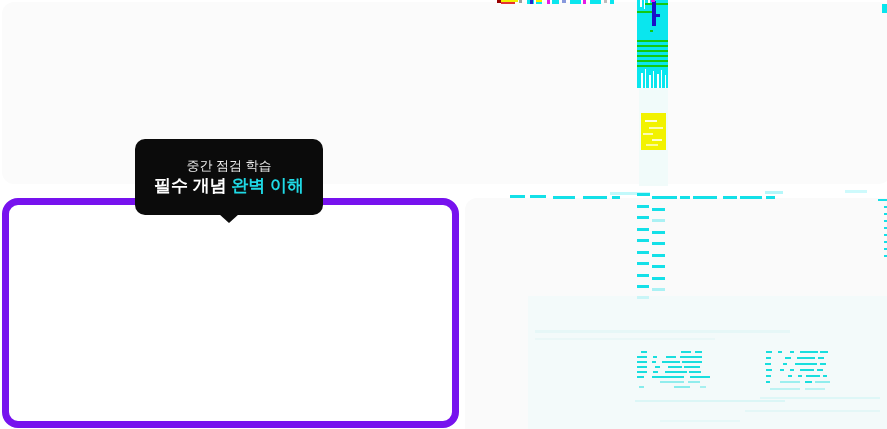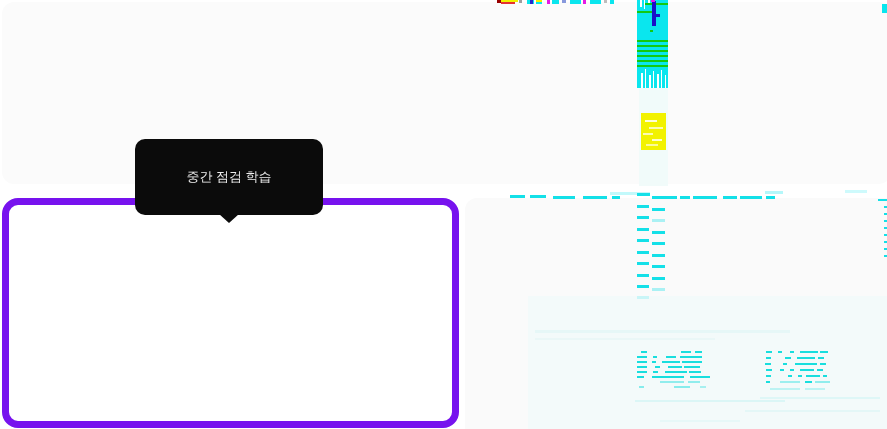--- a/index.html
+++ b/index.html
@@ -206,15 +206,16 @@
       <div style="position: absolute; left: 766px; top: 381px; width: 4px; height: 2px; background: rgb(25, 222, 222); opacity: 1;"></div>
       <div style="position: absolute; left: 780px; top: 381px; width: 20px; height: 2px; background: rgb(25, 222, 222); opacity: 0.4;"></div>
       <div style="position: absolute; left: 805px; top: 381px; width: 7px; height: 2px; background: rgb(25, 222, 222); opacity: 1;"></div>
       <div style="position: absolute; left: 815px; top: 381px; width: 15px; height: 2px; background: rgb(25, 222, 222); opacity: 0.45;"></div>
       <div style="position: absolute; left: 770px; top: 388px; width: 30px; height: 2px; background: rgb(25, 222, 222); opacity: 0.25;"></div>
       <div style="position: absolute; left: 805px; top: 388px; width: 20px; height: 2px; background: rgb(25, 222, 222); opacity: 0.25;"></div>
     </div>
 
   <div class="tooltip">
     <div class="tooltip-line1">중간 점검 학습</div>
+    <div class="tooltip-line2"><span>필수 개념 </span><span class="hl">완벽 이해</span></div>
   </div>
 
 </div>
 
 </body></html>

